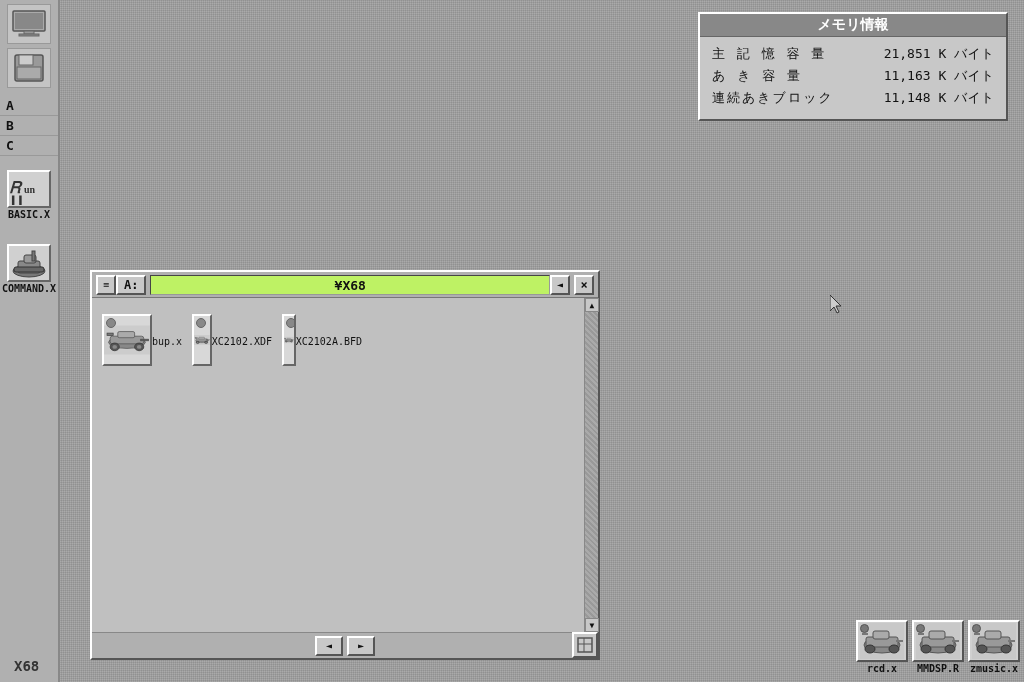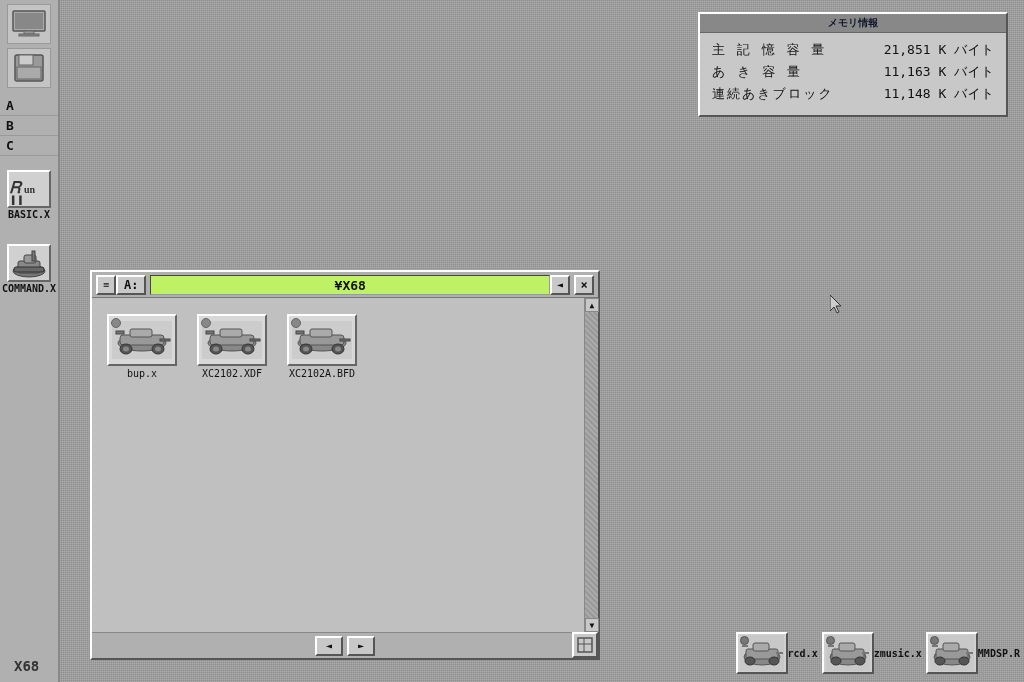--- a/index.html
+++ b/index.html
@@ -102,24 +102,24 @@
       width: 310px;
       background: #c8c8c8;
       border: 2px solid #fff;
       border-right-color: #555;
       border-bottom-color: #555;
     }
 
     .mem-titlebar {
       background: #888;
       text-align: center;
-      font-size: 10px;
+      font-size: 14px;
       padding: 2px 0;
       font-weight: bold;
-      color: #0f172a;
+      color: #ffffff;
       border-bottom: 1px solid #666;
     }
 
     .mem-body {
       padding: 8px 12px;
     }
 
     .mem-row {
       display: flex;
       justify-content: space-between;
@@ -308,21 +308,21 @@
       display: flex;
       align-items: center;
       justify-content: center;
       font-size: 14px;
       cursor: se-resize;
     }
 
     
     .file-item {
       display: flex;
-      flex-direction: column;
+      flex-direction: row;
       align-items: center;
       width: 80px;
       cursor: pointer;
     }
 
     .file-icon {
       width: 70px;
       height: 52px;
       background: #d8d8d8;
       border: 2px solid #fff;
@@ -364,21 +364,21 @@
       position: absolute;
       bottom: 8px;
       right: 4px;
       display: flex;
       align-items: flex-end;
       gap: 4px;
     }
 
     .dock-item {
       display: flex;
-      flex-direction: row;
+      flex-direction: column;
       align-items: center;
       cursor: pointer;
     }
 
     .dock-icon {
       width: 52px;
       height: 42px;
       background: #d0d0d0;
       border: 2px solid #fff;
       border-right-color: #555;
@@ -642,36 +642,36 @@
         <ellipse cx="22" cy="22" rx="18" ry="8" fill="#888" stroke="#555" stroke-width="1"></ellipse>
         <rect x="6" y="14" width="32" height="10" rx="2" fill="#999" stroke="#555" stroke-width="1"></rect>
         <rect x="13" y="8" width="16" height="8" rx="2" fill="#aaa" stroke="#555" stroke-width="1"></rect>
         <rect x="2" y="10" width="6" height="2" fill="#777"></rect>
         <rect x="36" y="17" width="7" height="2" fill="#777"></rect>
         <ellipse cx="10" cy="26" rx="5" ry="4" fill="#555" stroke="#333" stroke-width="1"></ellipse>
         <ellipse cx="34" cy="26" rx="5" ry="4" fill="#555" stroke="#333" stroke-width="1"></ellipse>
       </svg>
       <div class="dock-badge"></div>
     </div>
-    <span class="dock-name">zmusic.x</span>
+    <span class="dock-name">MMDSP.R</span>
   </div>
 
   <div class="dock-item">
     <div class="dock-icon">
       <svg width="44" height="36" viewBox="0 0 44 36">
         <rect x="0" y="0" width="44" height="36" fill="#c8c8c8"></rect>
         <ellipse cx="22" cy="22" rx="18" ry="8" fill="#888" stroke="#555" stroke-width="1"></ellipse>
         <rect x="6" y="14" width="32" height="10" rx="2" fill="#999" stroke="#555" stroke-width="1"></rect>
         <rect x="13" y="8" width="16" height="8" rx="2" fill="#aaa" stroke="#555" stroke-width="1"></rect>
         <rect x="2" y="10" width="6" height="2" fill="#777"></rect>
         <rect x="36" y="17" width="7" height="2" fill="#777"></rect>
         <ellipse cx="10" cy="26" rx="5" ry="4" fill="#555" stroke="#333" stroke-width="1"></ellipse>
         <ellipse cx="34" cy="26" rx="5" ry="4" fill="#555" stroke="#333" stroke-width="1"></ellipse>
       </svg>
       <div class="dock-badge"></div>
     </div>
-    <span class="dock-name">MMDSP.R</span>
+    <span class="dock-name">zmusic.x</span>
   </div>
 </div>
 
 <div class="x68-logo">
   <span>X68</span>
 </div>
 
 </body></html>

